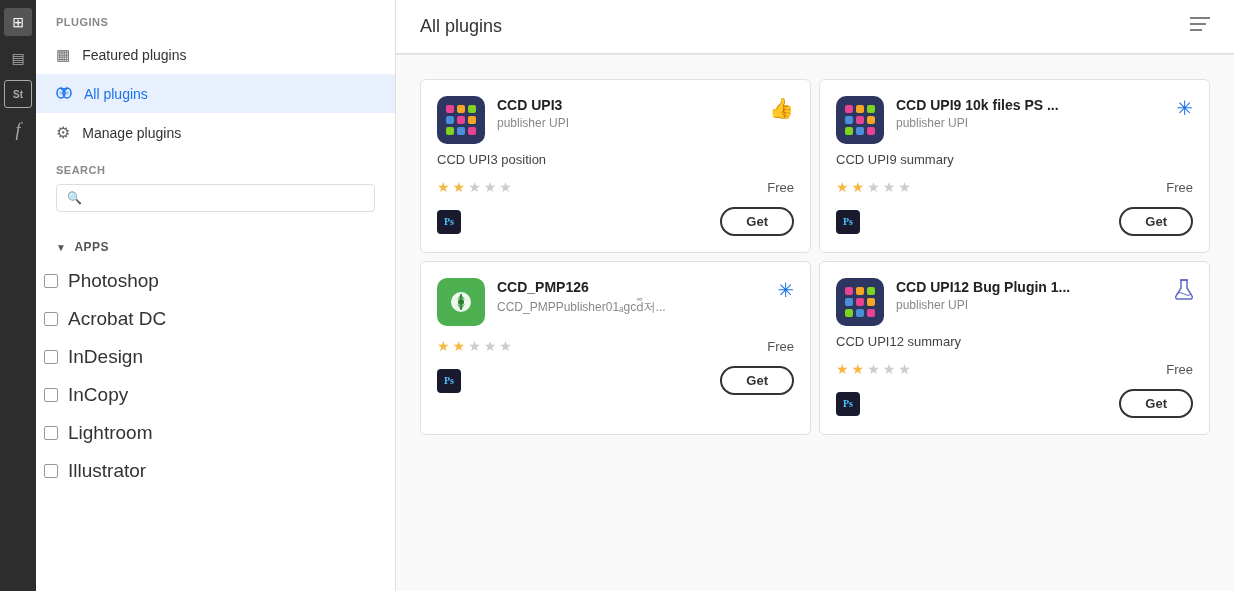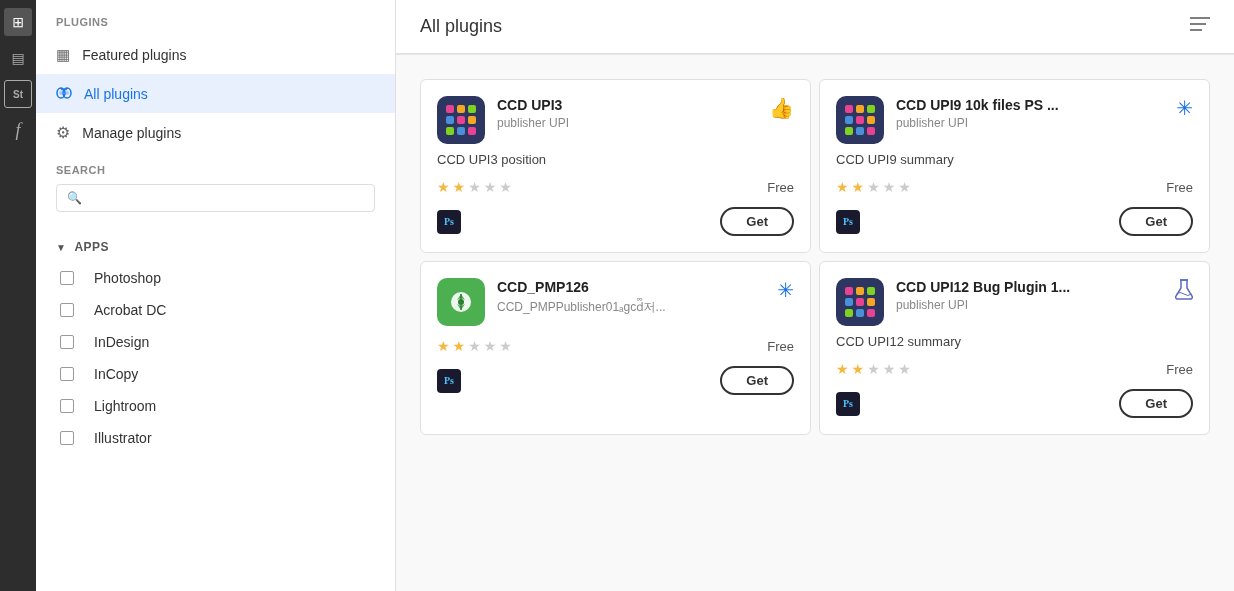--- a/index.html
+++ b/index.html
@@ -103,23 +103,23 @@
       font-size: 12px;
       font-weight: 600;
       color: #555;
       cursor: pointer;
       text-transform: uppercase;
       letter-spacing: 0.5px;
     }
     .app-item {
       display: flex;
       align-items: center;
-      gap: 20px;
-      padding: 8px 24px;
-      font-size: 14px;
+      gap: 10px;
+      padding: 8px 8px;
+      font-size: 19px;
       color: #333;
       cursor: pointer;
     }
     .app-checkbox {
       width: 14px;
       height: 14px;
       border: 1px solid #999;
       border-radius: 2px;
       display: inline-block;
       flex-shrink: 0;

